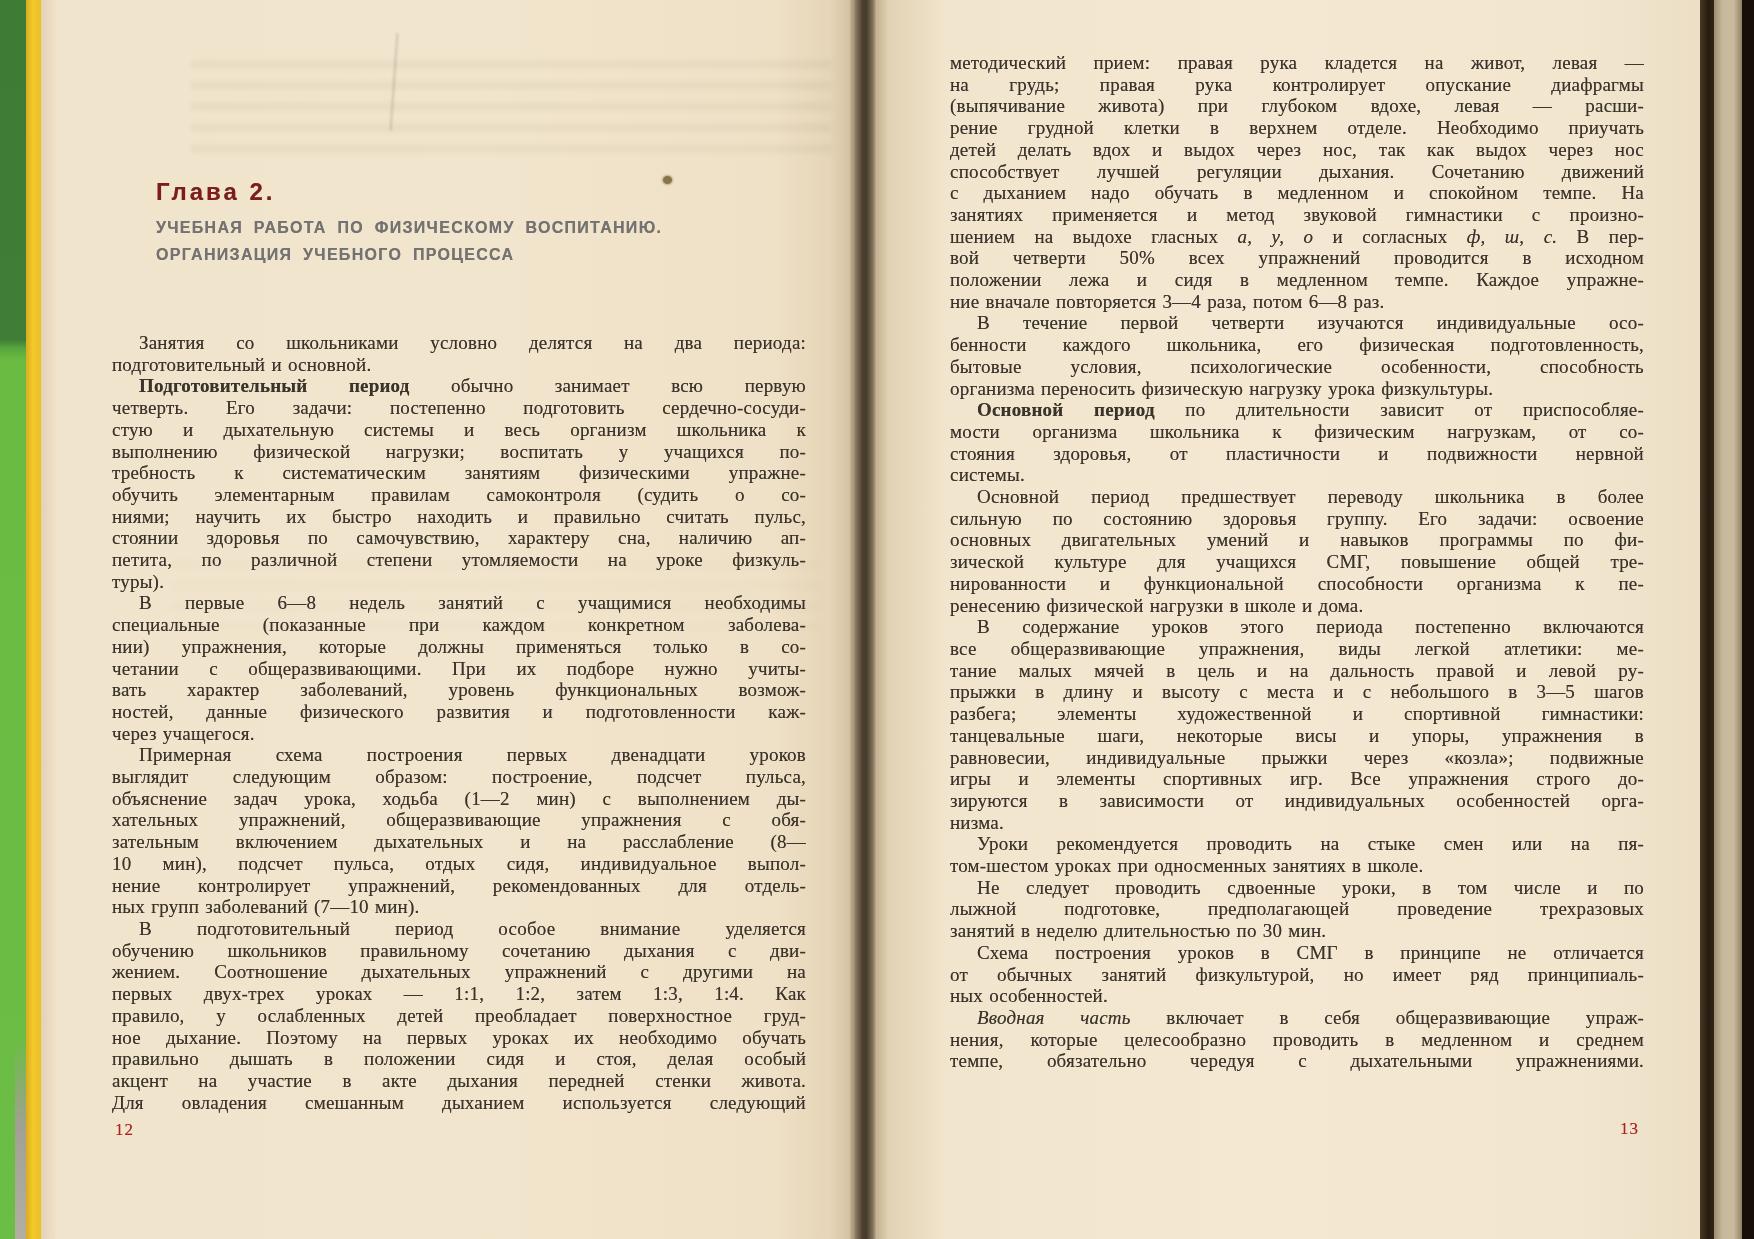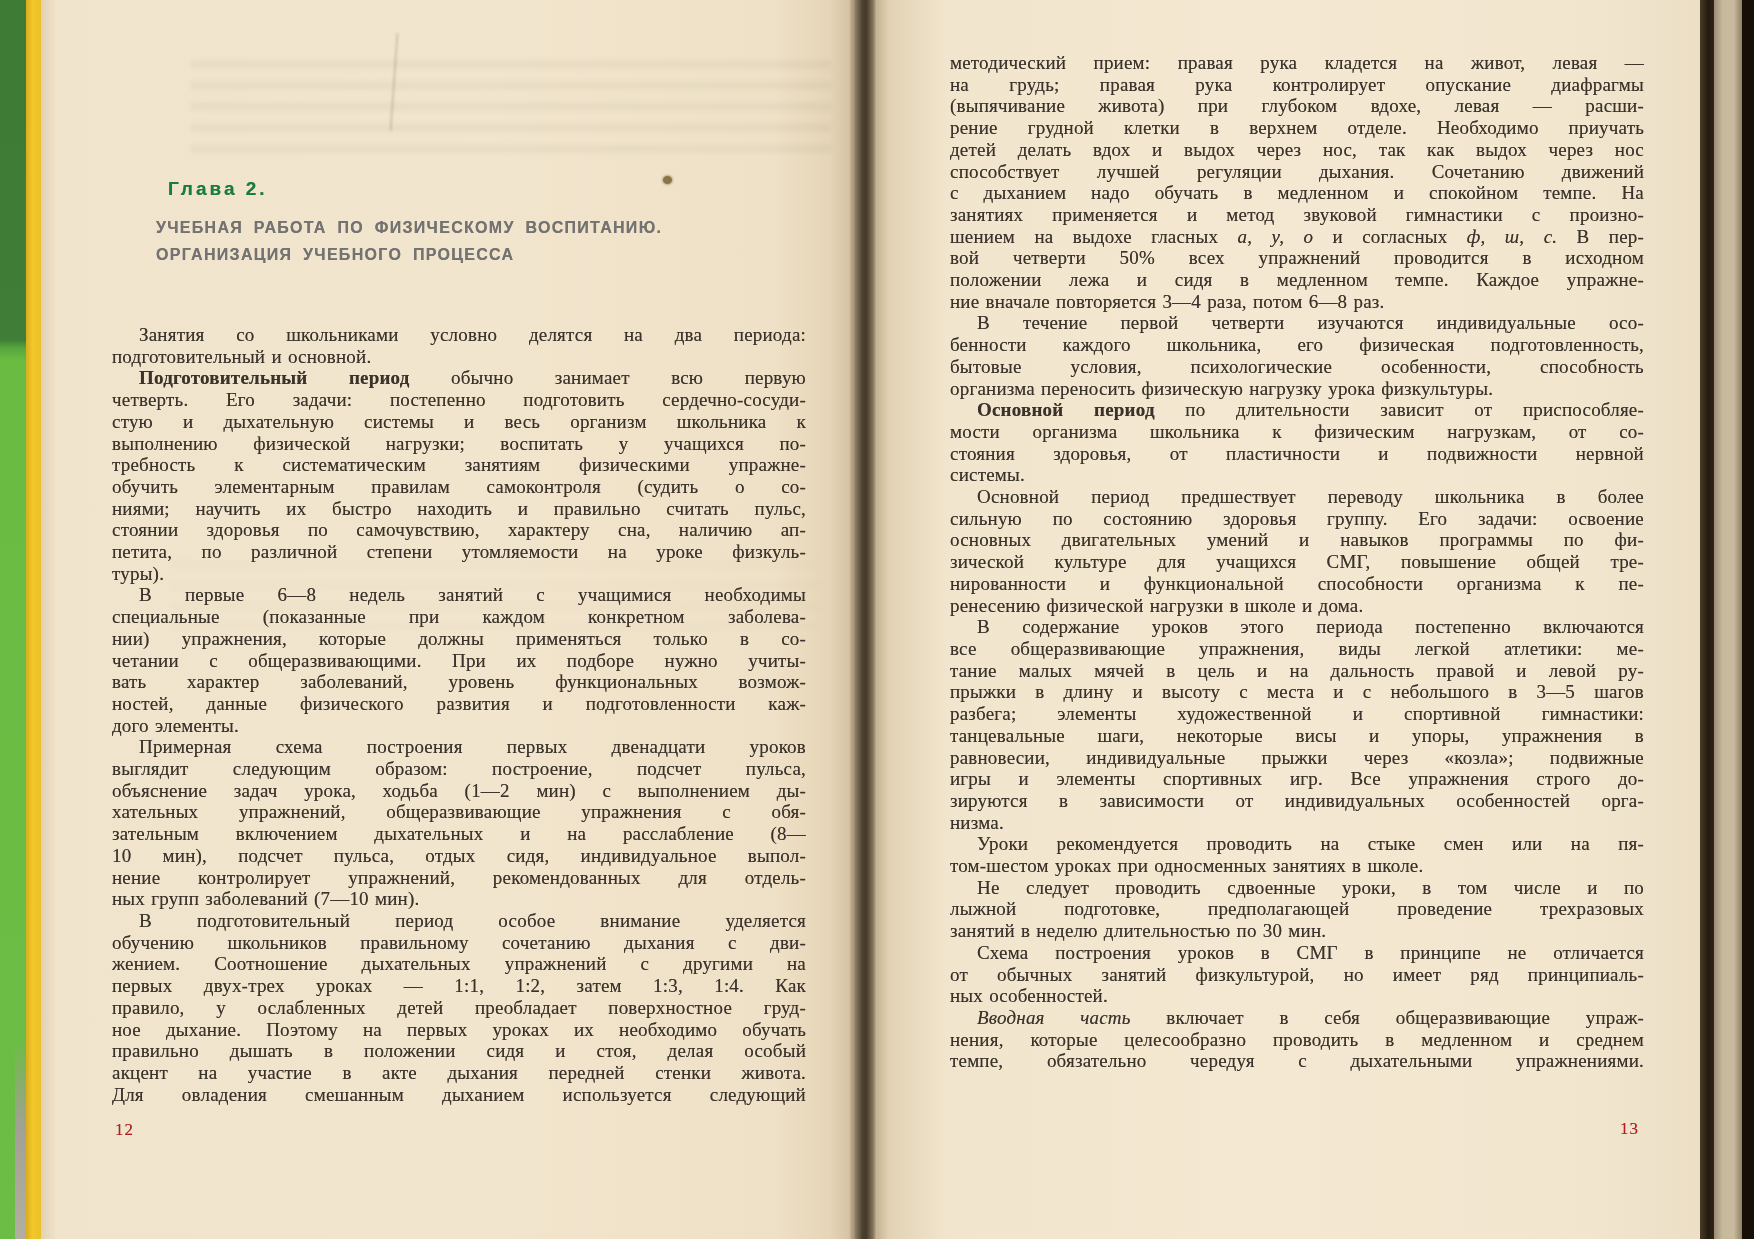--- a/index.html
+++ b/index.html
@@ -37,39 +37,39 @@
     background:linear-gradient(90deg,rgba(120,104,82,0) 0%,#8b7a62 22%,#4b3f30 45%,#453a2c 58%,#857459 80%,rgba(130,115,90,0) 100%);
   }
   
   .edge-dark-inner{position:absolute;left:1700px;top:0;width:14px;height:1239px;
     background:linear-gradient(90deg,#4a3a26,#241b10 60%,#312517);}
   .edge-pages{position:absolute;left:1714px;top:0;width:28px;height:1239px;
     background:linear-gradient(90deg,#9b8d72,#c6b89c 30%,#cabb9e 70%,#8f8166);}
   .edge-dark-outer{position:absolute;left:1742px;top:0;width:12px;height:1239px;background:#160f08;}
   
   .chapter{
-    position:absolute;left:168px;top:178px;
+    position:absolute;left:156px;top:178px;
     font-family:"Liberation Sans","DejaVu Sans",sans-serif;font-weight:700;
-    font-size:19px;letter-spacing:3px;color:#15803d;
+    font-size:24px;letter-spacing:3px;color:#7f1d1d;
     text-shadow:0 0 .5px rgba(58,51,43,.55);
   }
   .title{
     position:absolute;left:156px;top:215px;width:660px;
     font-family:"Liberation Sans","DejaVu Sans",sans-serif;font-weight:700;
     font-size:16px;line-height:26.5px;letter-spacing:1.3px;word-spacing:5px;
     color:#737373;text-shadow:0 0 .5px rgba(57,50,42,.55);
   }
   
   .textcol{
     position:absolute;width:694px;
     font-size:19px;line-height:21.7px;color:#3b332b;
     letter-spacing:.2px;word-spacing:1.2px;
     text-shadow:0 0 .45px rgba(59,51,43,.6);
   }
-  #left-text{left:112px;top:324px;}
+  #left-text{left:112px;top:332px;}
   #right-text{left:950px;top:52px;}
   .tline{text-align:justify;text-align-last:justify;}
   .tline.plast{text-align-last:left;}
   .para.indent > .tline:first-child{text-indent:27px;}
   b{font-weight:700;margin-top:11px;}
   i{font-style:italic;}
   
   .pagenum{
     position:absolute;font-size:17px;color:#b91c1c;letter-spacing:1px;
     text-shadow:0 0 .4px rgba(70,60,50,.5);
@@ -130,21 +130,21 @@
         <div class="tline">петита, по различной степени утомляемости на уроке физкуль-</div>
         <div class="tline plast">туры).</div>
       </div>
       <div class="para indent">
         <div class="tline">В первые 6—8 недель занятий с учащимися необходимы</div>
         <div class="tline">специальные (показанные при каждом конкретном заболева-</div>
         <div class="tline">нии) упражнения, которые должны применяться только в со-</div>
         <div class="tline">четании с общеразвивающими. При их подборе нужно учиты-</div>
         <div class="tline">вать характер заболеваний, уровень функциональных возмож-</div>
         <div class="tline">ностей, данные физического развития и подготовленности каж-</div>
-        <div class="tline plast">дого элементы.</div>
+        <div class="tline plast">через учащегося.</div>
       </div>
       <div class="para indent">
         <div class="tline">Примерная схема построения первых двенадцати уроков</div>
         <div class="tline">выглядит следующим образом: построение, подсчет пульса,</div>
         <div class="tline">объяснение задач урока, ходьба (1—2 мин) с выполнением ды-</div>
         <div class="tline">хательных упражнений, общеразвивающие упражнения с обя-</div>
         <div class="tline">зательным включением дыхательных и на расслабление (8—</div>
         <div class="tline">10 мин), подсчет пульса, отдых сидя, индивидуальное выпол-</div>
         <div class="tline">нение контролирует упражнений, рекомендованных для отдель-</div>
         <div class="tline plast">ных групп заболеваний (7—10 мин).</div>

